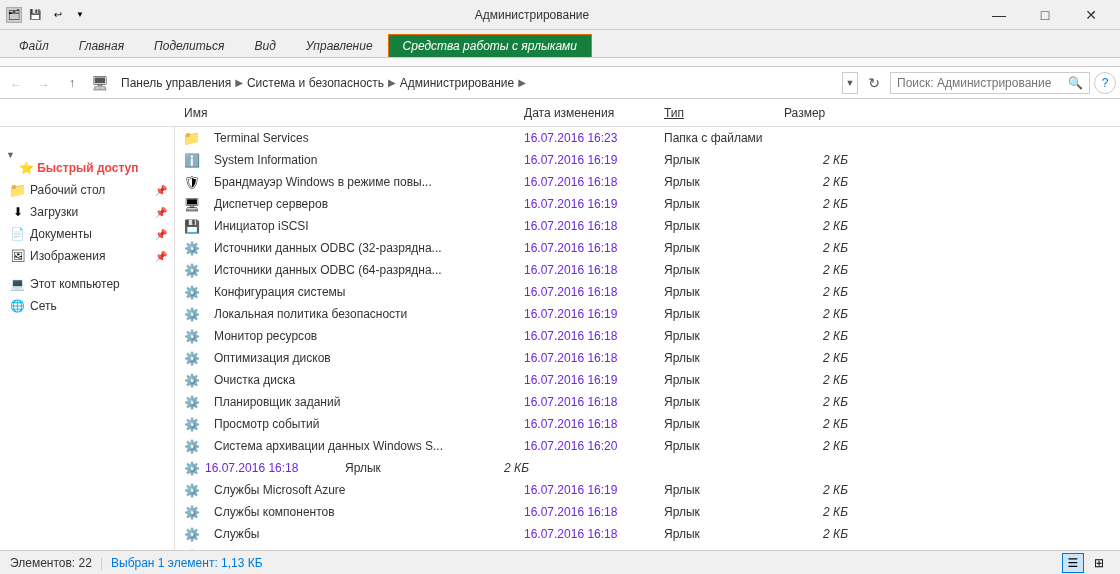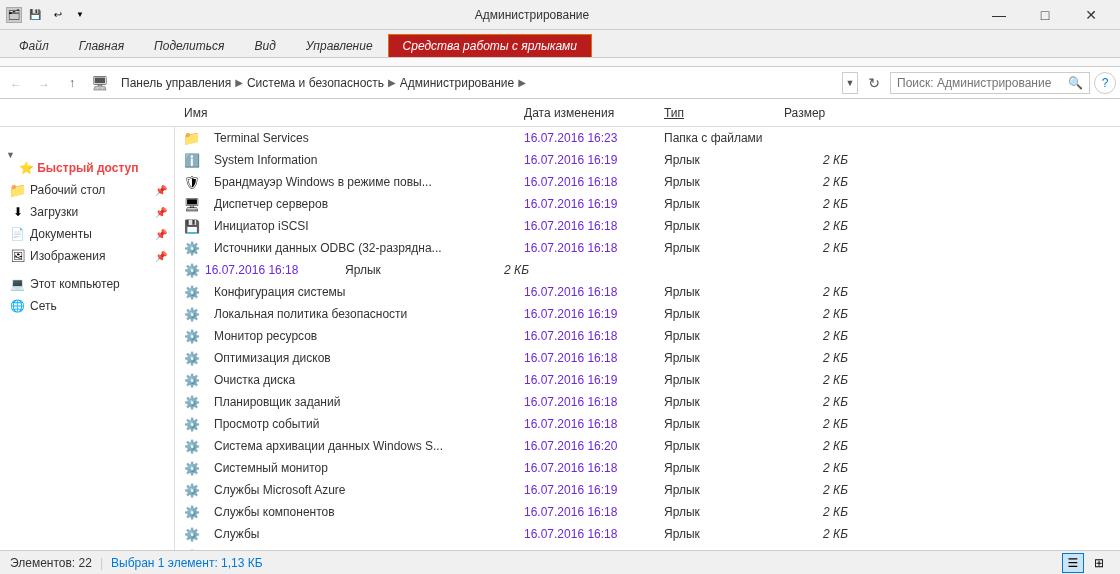--- a/index.html
+++ b/index.html
@@ -9,21 +9,21 @@
     .title-bar { background: #f0f0f0; display: flex; align-items: center; padding: 4px 6px; border-bottom: 1px solid #ccc; height: 30px; }
     .title-bar-icons { display: flex; gap: 6px; align-items: center; }
     .title-icon { width: 16px; height: 16px; background: #ccc; border: 1px solid #aaa; font-size: 10px; display: flex; align-items: center; justify-content: center; }
     .title-bar-title { flex: 1; text-align: center; font-size: 12px; color: #333; }
     .window-controls { display: flex; gap: 0; }
     .win-btn { width: 46px; height: 30px; border: none; background: transparent; cursor: pointer; font-size: 14px; display: flex; align-items: center; justify-content: center; color: #333; }
 
     
     .ribbon-tabs { background: #f0f0f0; display: flex; align-items: flex-end; padding-left: 4px; height: 28px; border-bottom: 1px solid #ccc; font-style: italic; }
     .ribbon-tab { padding: 4px 14px; font-size: 12px; cursor: pointer; border: 1px solid transparent; border-bottom: none; color: #333; }
-    .ribbon-tab.highlight { background: #b91c1c; color: white; border-color: #e07000; }
+    .ribbon-tab.highlight { background: #15803d; color: white; border-color: #e07000; }
 
     
     .ribbon { background: white; border-bottom: 1px solid #ccc; height: 68px; display: flex; align-items: center; padding: 4px 10px; }
 
     
     .address-bar { background: white; border-bottom: 1px solid #ccc; height: 32px; display: flex; align-items: center; padding: 0 4px; gap: 4px; }
     .nav-btn { width: 24px; height: 24px; border: 1px solid transparent; background: transparent; cursor: pointer; display: flex; align-items: center; justify-content: center; font-size: 12px; color: #555; border-radius: 2px; }
     .nav-btn.disabled { color: #bbb; cursor: default; }
     .breadcrumb { flex: 1; height: 22px; border: 1px solid transparent; display: flex; align-items: center; padding: 0 4px; font-size: 12px; color: #333; gap: 4px; }
     .breadcrumb-sep { color: #666; font-size: 10px; }
@@ -220,20 +220,21 @@
         </div>
     <div class="file-name">Источники данных ODBC (32-разрядна...</div>
     <div class="file-date">16.07.2016 16:18</div>
     <div class="file-type">Ярлык</div>
     <div class="file-size">2 КБ</div>
   </div>
       <div class="file-row">
     <div class="file-icon">
           <span style="font-size:13px;">⚙️</span>
         </div>
+    <div class="file-name">Источники данных ODBC (64-разрядна...</div>
     <div class="file-date">16.07.2016 16:18</div>
     <div class="file-type">Ярлык</div>
     <div class="file-size">2 КБ</div>
   </div>
       <div class="file-row">
     <div class="file-icon">
           <span style="font-size:13px;">⚙️</span>
         </div>
     <div class="file-name">Конфигурация системы</div>
     <div class="file-date">16.07.2016 16:18</div>
@@ -300,21 +301,20 @@
         </div>
     <div class="file-name">Система архивации данных Windows S...</div>
     <div class="file-date">16.07.2016 16:20</div>
     <div class="file-type">Ярлык</div>
     <div class="file-size">2 КБ</div>
   </div>
       <div class="file-row">
     <div class="file-icon">
           <span style="font-size:13px;">⚙️</span>
         </div>
-    <div class="file-name">Системный монитор</div>
     <div class="file-date">16.07.2016 16:18</div>
     <div class="file-type">Ярлык</div>
     <div class="file-size">2 КБ</div>
   </div>
       <div class="file-row">
     <div class="file-icon">
           <span style="font-size:13px;">⚙️</span>
         </div>
     <div class="file-name">Службы Microsoft Azure</div>
     <div class="file-date">16.07.2016 16:19</div>

